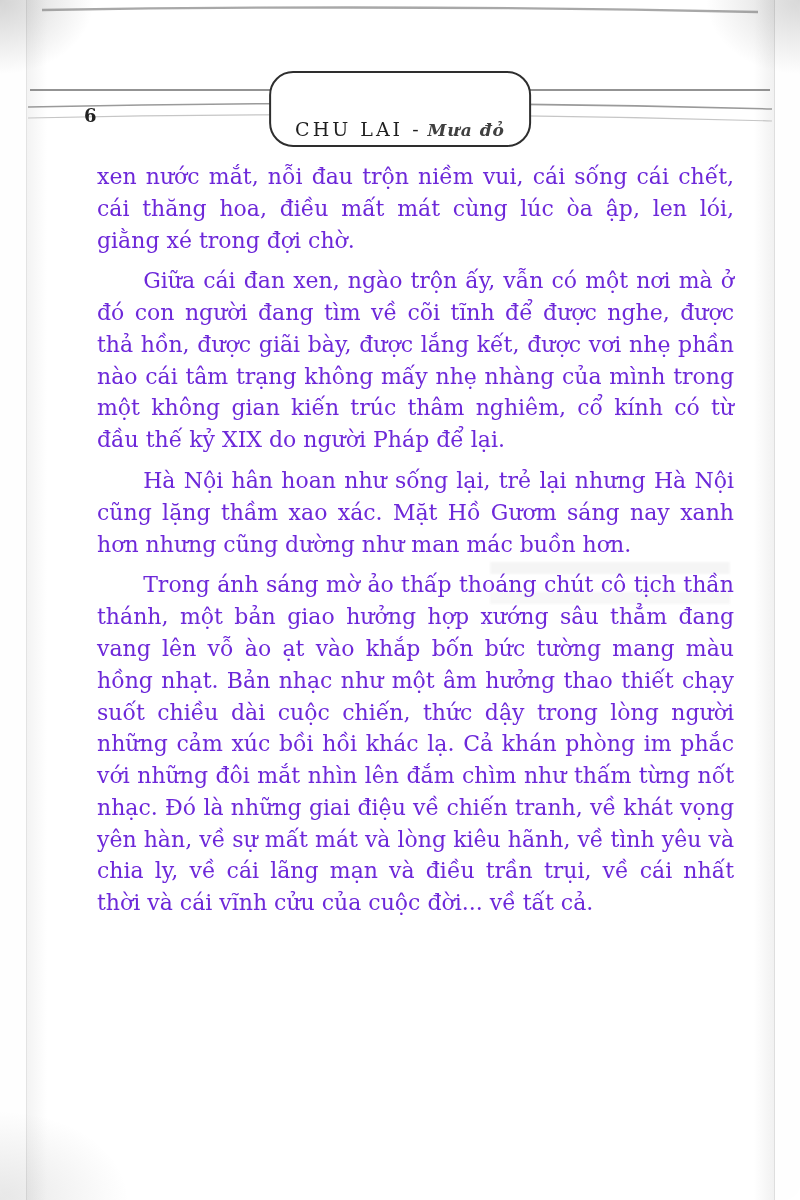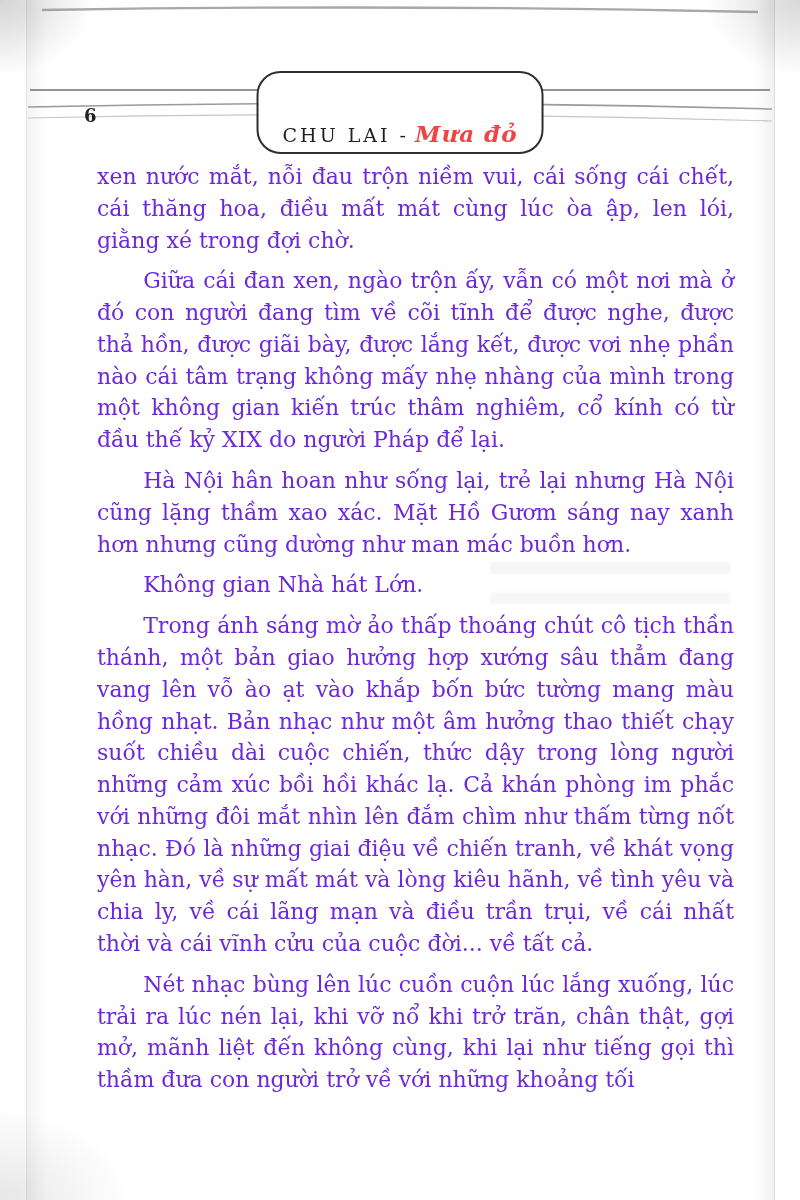--- a/index.html
+++ b/index.html
@@ -72,22 +72,22 @@
     letter-spacing: 3px;
     color: #1f1f1f;
   }
   .running-head .sep {
     font-size: 19px;
     color: #1f1f1f;
   }
   .running-head .title {
     font-style: italic;
     font-weight: bold;
-    font-size: 23px;
-    color: #ef4444;
+    font-size: 17px;
+    color: #404040;
     letter-spacing: 1px;
     margin-top: 44px;
   }
   .page-number {
     position: absolute;
     top: 105px;
     left: 84px;
     z-index: 2;
     font-weight: bold;
     font-size: 18px;
@@ -159,18 +159,16 @@
   </div>
 
   <div class="page-number">6</div>
 
   <div class="show-through"></div>
 
   <div class="text-block" id="paragraphs">
       <p class="no-indent">xen nước mắt, nỗi đau trộn niềm vui, cái sống cái chết, cái thăng hoa, điều mất mát cùng lúc òa ập, len lói, giằng xé trong đợi chờ.</p>
       <p>Giữa cái đan xen, ngào trộn ấy, vẫn có một nơi mà ở đó con người đang tìm về cõi tĩnh để được nghe, được thả hồn, được giãi bày, được lắng kết, được vơi nhẹ phần nào cái tâm trạng không mấy nhẹ nhàng của mình trong một không gian kiến trúc thâm nghiêm, cổ kính có từ đầu thế kỷ XIX do người Pháp để lại.</p>
       <p>Hà Nội hân hoan như sống lại, trẻ lại nhưng Hà Nội cũng lặng thầm xao xác. Mặt Hồ Gươm sáng nay xanh hơn nhưng cũng dường như man mác buồn hơn.</p>
-      <p>Không gian Nhà hát Lớn.</p>
       <p>Trong ánh sáng mờ ảo thấp thoáng chút cô tịch thần thánh, một bản giao hưởng hợp xướng sâu thẳm đang vang lên vỗ ào ạt vào khắp bốn bức tường mang màu hồng nhạt. Bản nhạc như một âm hưởng thao thiết chạy suốt chiều dài cuộc chiến, thức dậy trong lòng người những cảm xúc bồi hồi khác lạ. Cả khán phòng im phắc với những đôi mắt nhìn lên đắm chìm như thấm từng nốt nhạc. Đó là những giai điệu về chiến tranh, về khát vọng yên hàn, về sự mất mát và lòng kiêu hãnh, về tình yêu và chia ly, về cái lãng mạn và điều trần trụi, về cái nhất thời và cái vĩnh cửu của cuộc đời... về tất cả.</p>
-      <p>Nét nhạc bùng lên lúc cuồn cuộn lúc lắng xuống, lúc trải ra lúc nén lại, khi vỡ nổ khi trở trăn, chân thật, gợi mở, mãnh liệt đến không cùng, khi lại như tiếng gọi thì thầm đưa con người trở về với những khoảng tối</p>
     </div>
 
 </div>
 
 </body></html>

